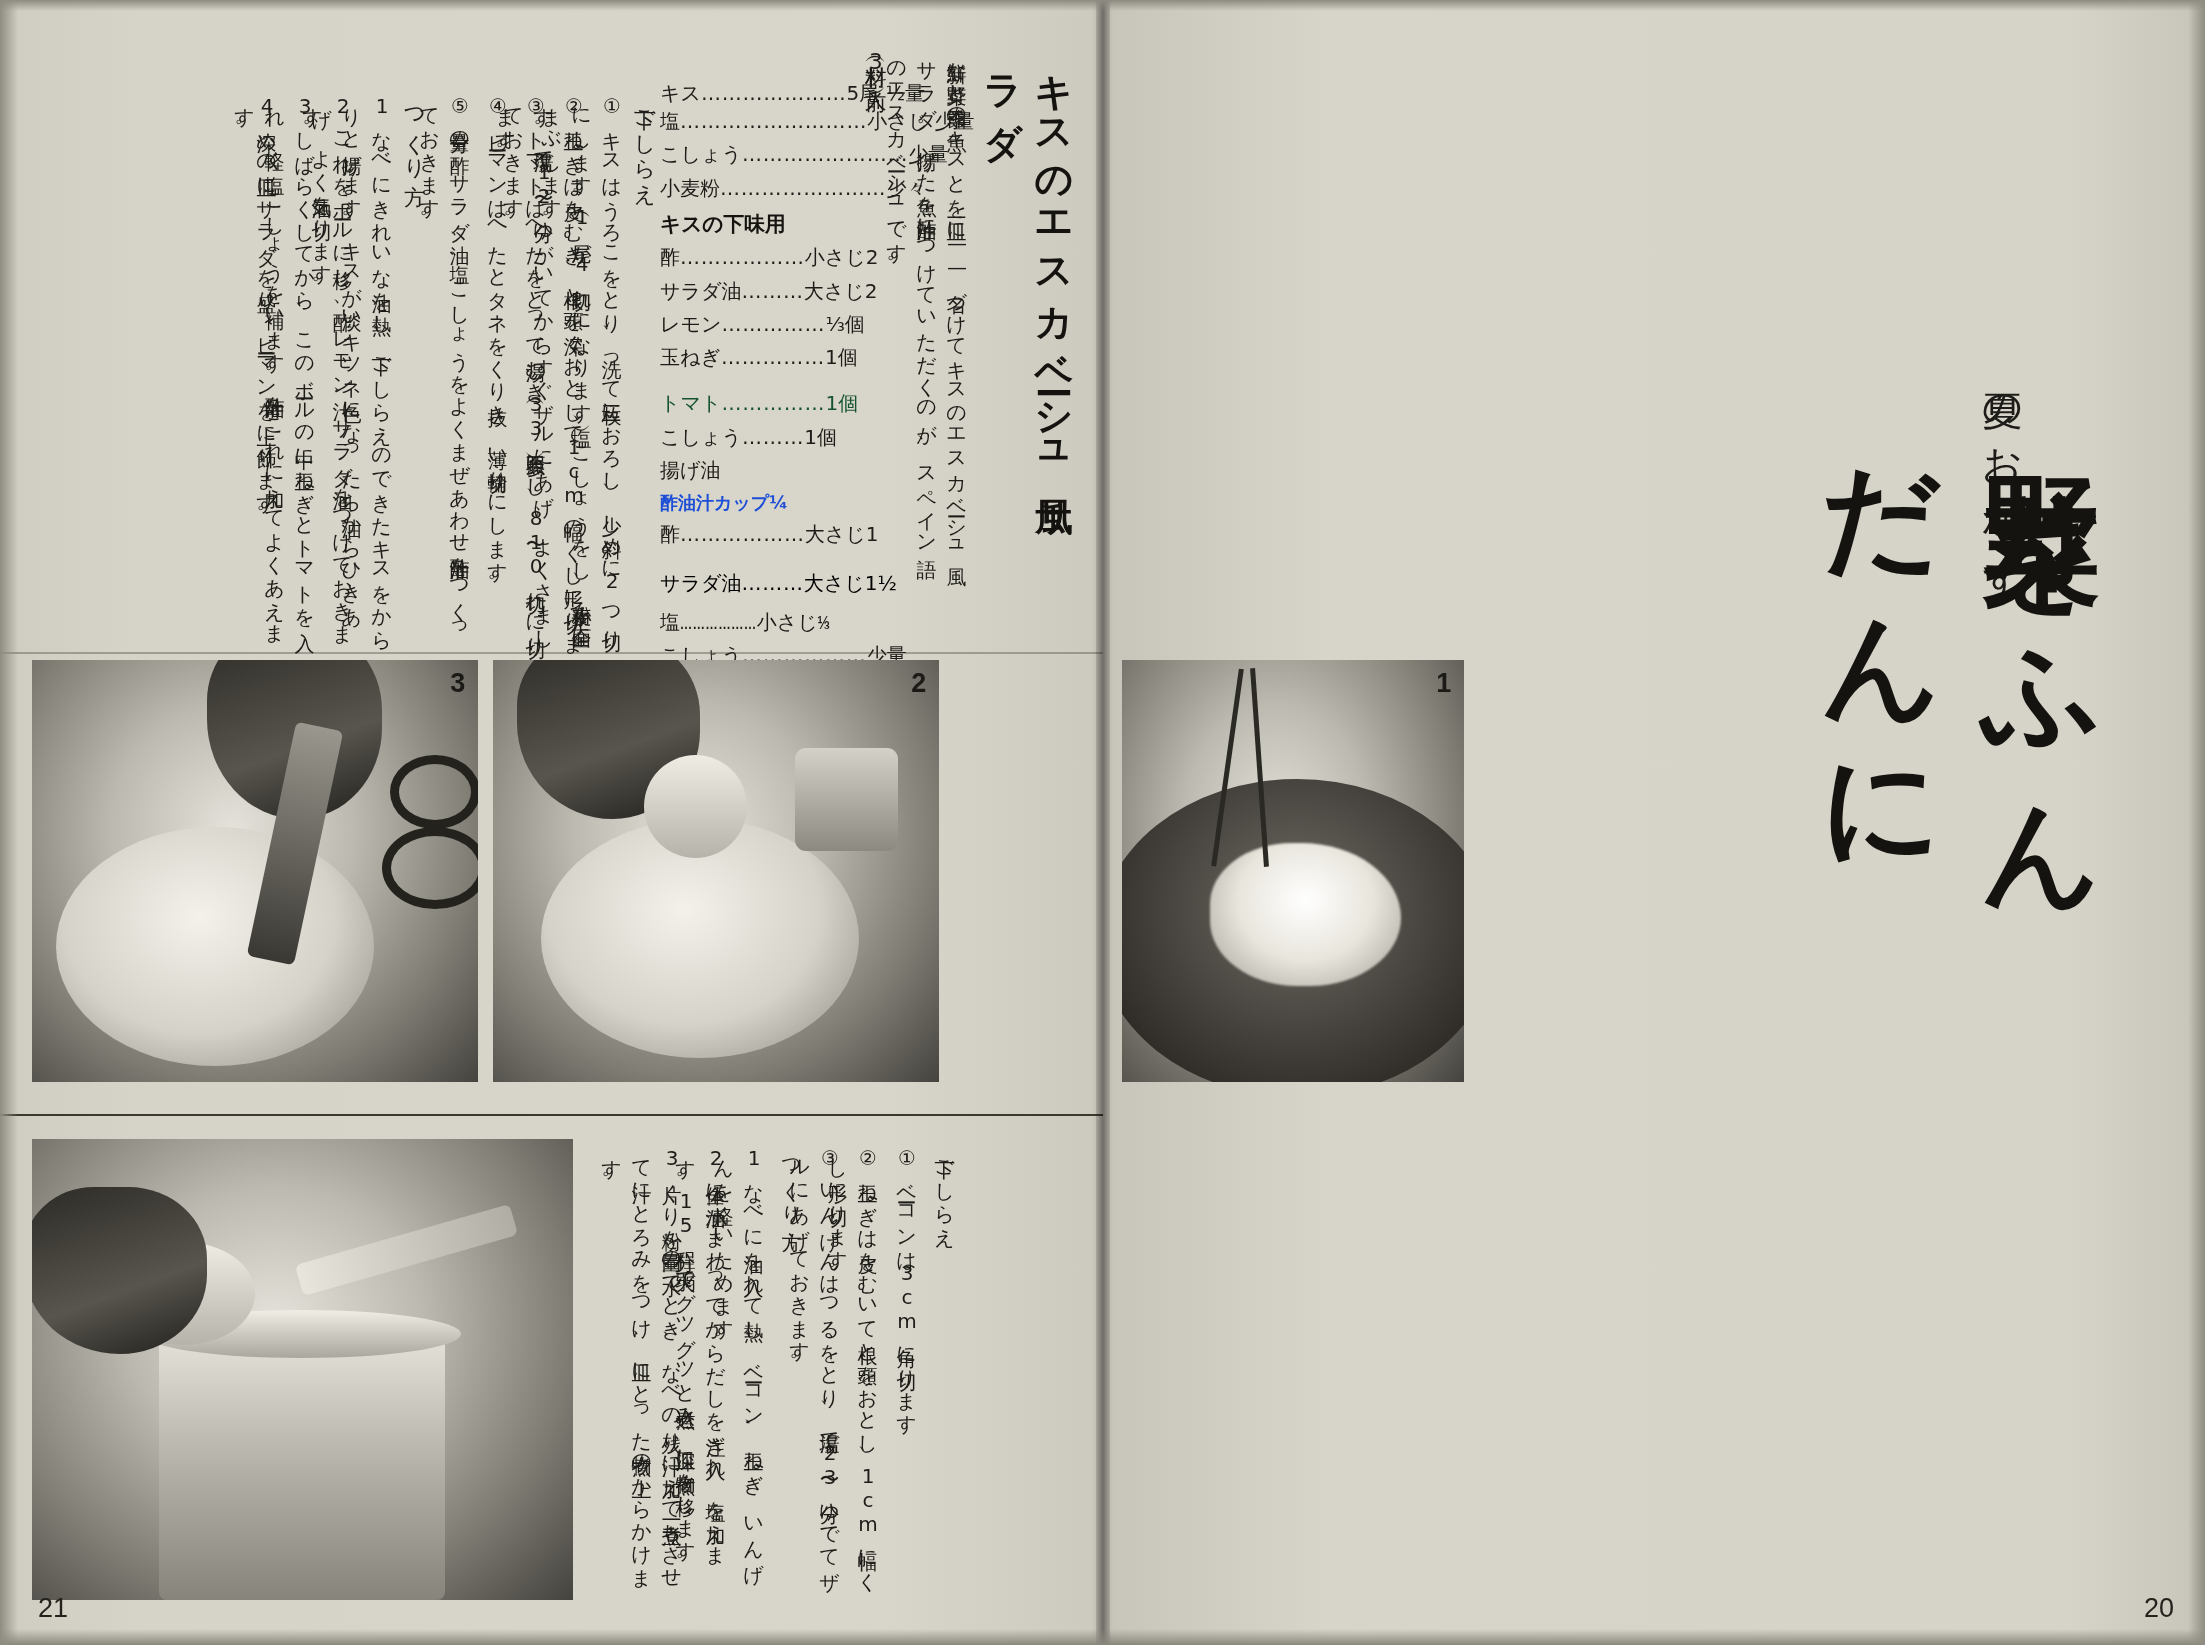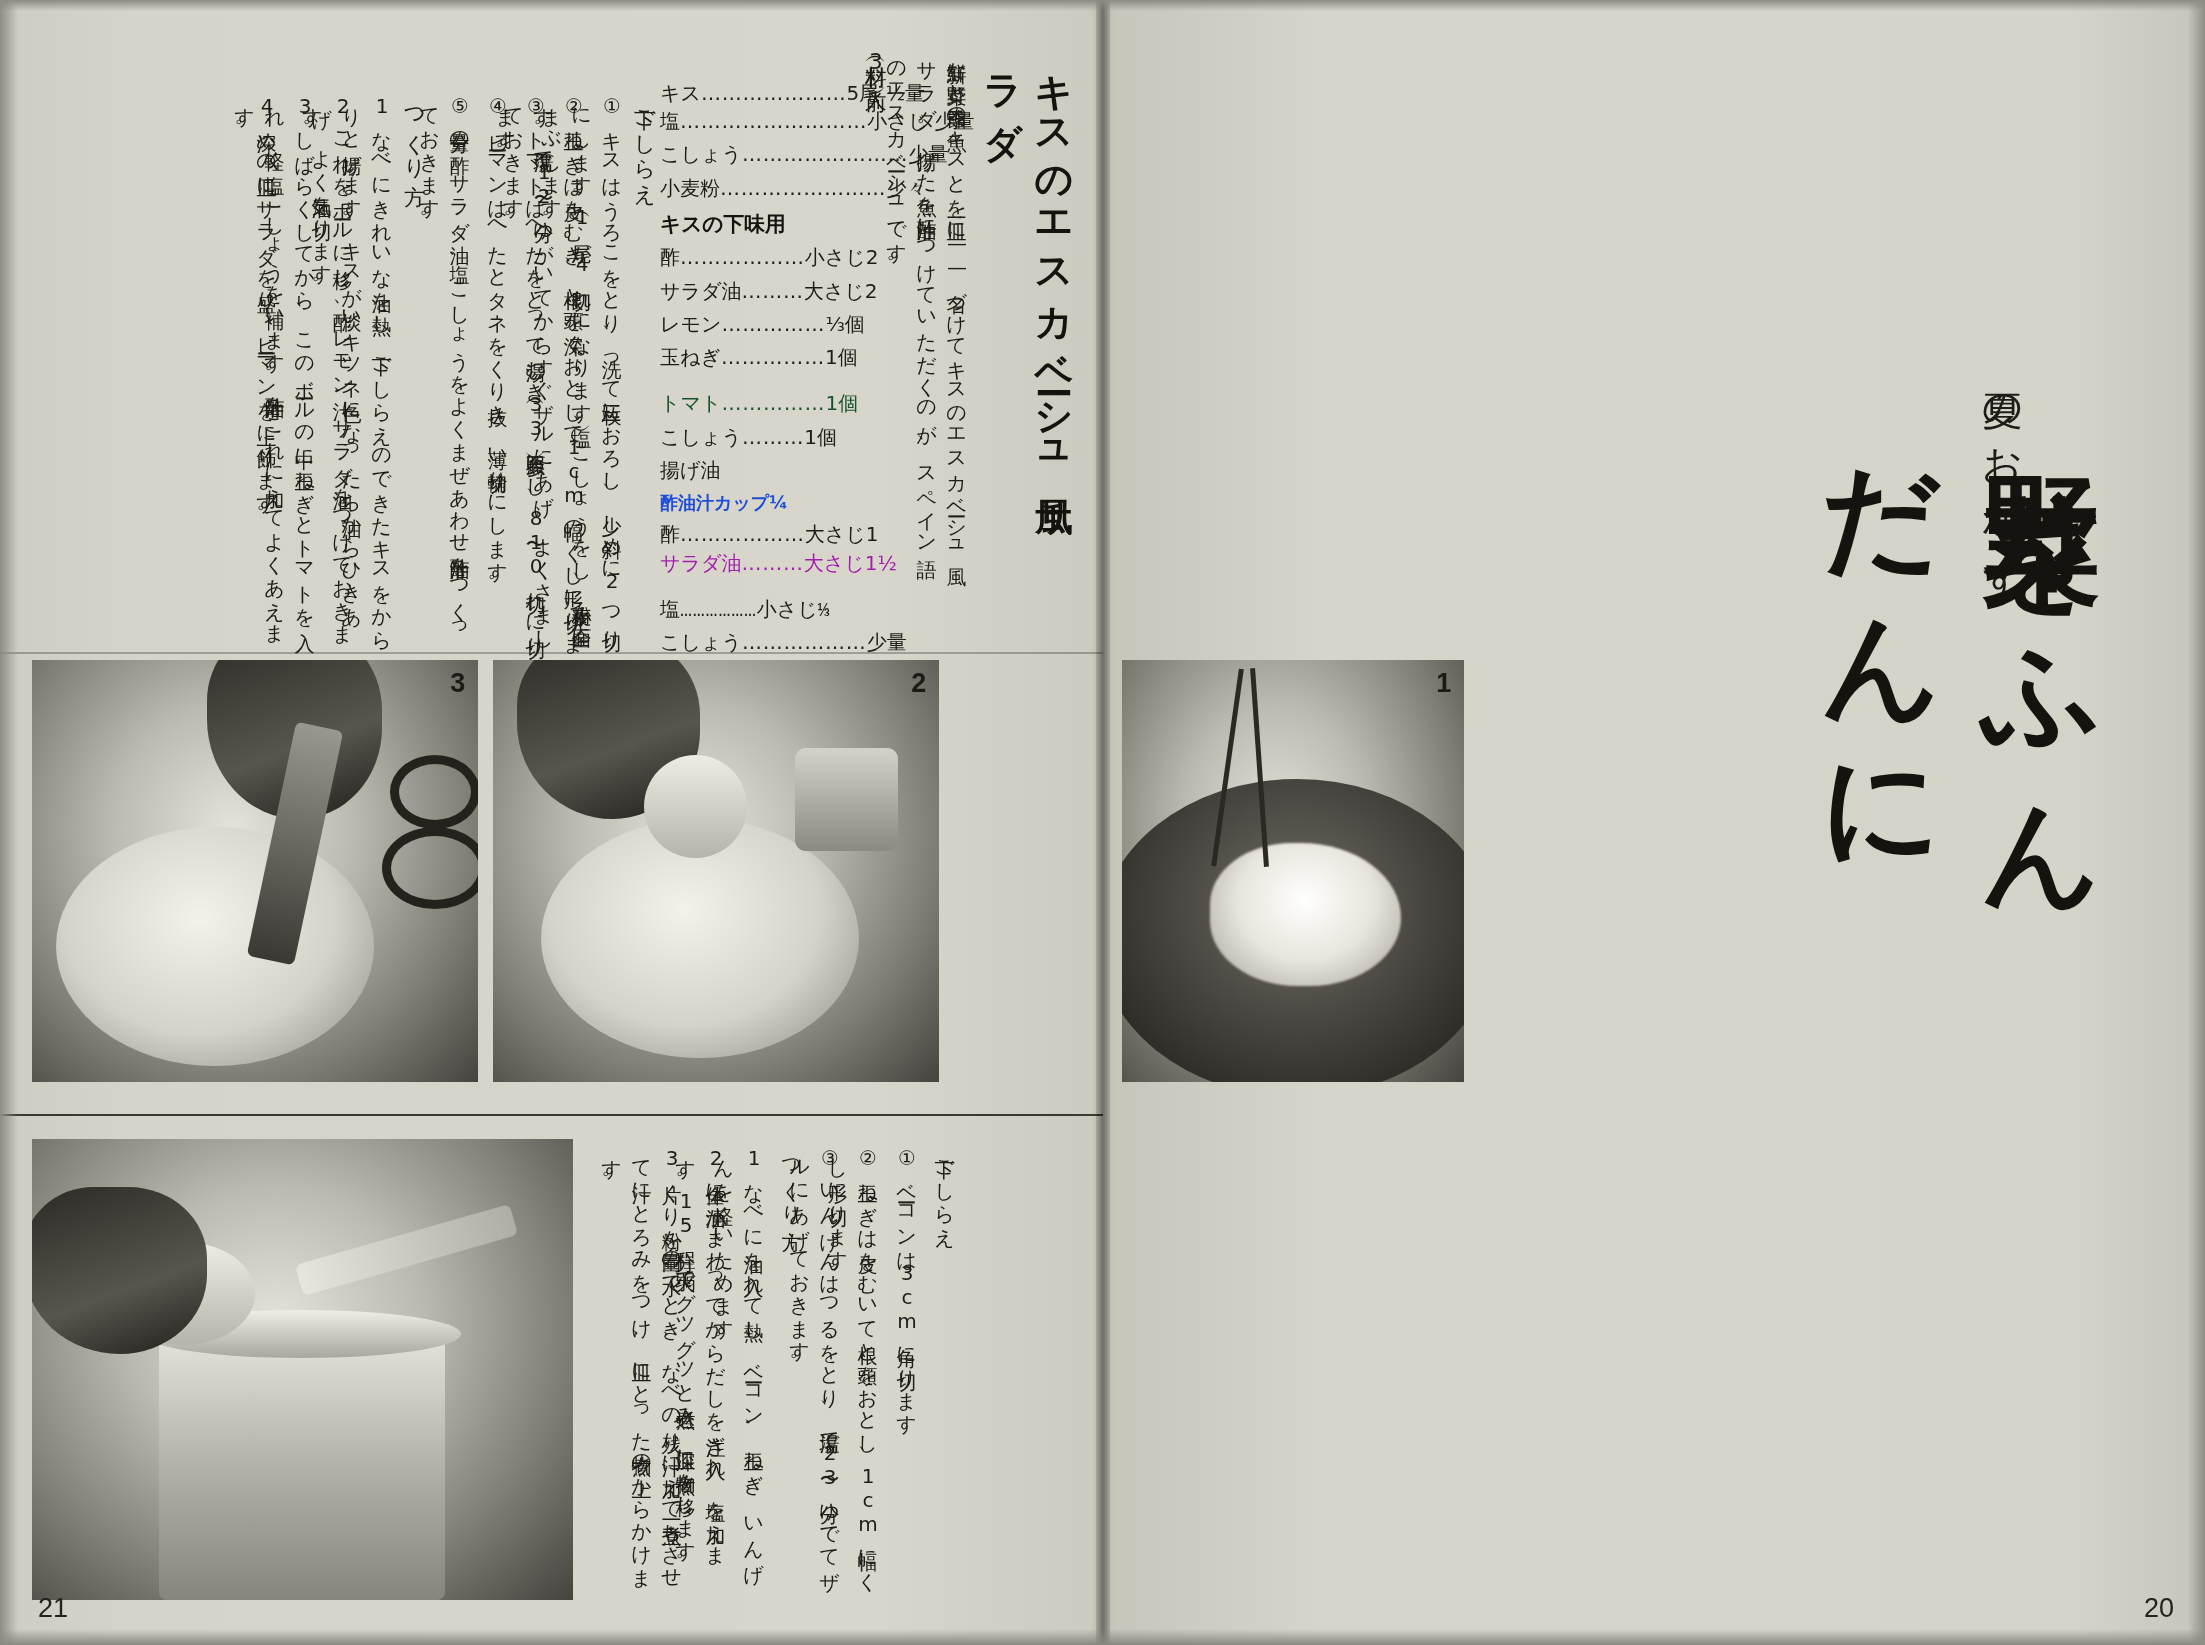--- a/index.html
+++ b/index.html
@@ -150,24 +150,24 @@
       <div class="ing-row" style="font-size:20px;color:#14532d;margin-bottom:6.4px;">
         <span>トマト</span><span class="dots">……………</span><span>1個</span>
       </div>
       <div class="ing-row" style="font-size:20px;color:#1d1c18;margin-bottom:6.4px;">
         <span>こしょう</span><span class="dots">………</span><span>1個</span>
       </div>
       <div class="ing-row" style="font-size:20px;color:#1d1c18;margin-bottom:6.4px;">
         <span>揚げ油</span>
       </div>
       <div style="font-size:18px;font-weight:bold;color:#1d4ed8;margin:6.4px 0 6.4px;">酢油汁カップ¼</div>
-      <div class="ing-row" style="font-size:20px;color:#1d1c18;margin-bottom:2px;">
+      <div class="ing-row" style="font-size:20px;color:#1d1c18;margin-bottom:22px;">
         <span>酢</span><span class="dots">………………</span><span>大さじ1</span>
       </div>
-      <div class="ing-row" style="font-size:20px;color:#a21caf;margin-bottom:19px;">
+      <div class="ing-row" style="font-size:20px;color:#000000;margin-bottom:12px;">
         <span>サラダ油</span><span class="dots">………</span><span>大さじ1½</span>
       </div>
       <div class="ing-row" style="font-size:20px;color:#1d1c18;margin-bottom:6.4px;font-family:Liberation Mono, monospace;">
         <span>塩</span><span class="dots">………………</span><span>小さじ⅓</span>
       </div>
       <div class="ing-row" style="font-size:20px;color:#1d1c18;margin-bottom:6.4px;">
         <span>こしょう</span><span class="dots">………………</span><span>少量</span>
       </div>
     </div>
 

